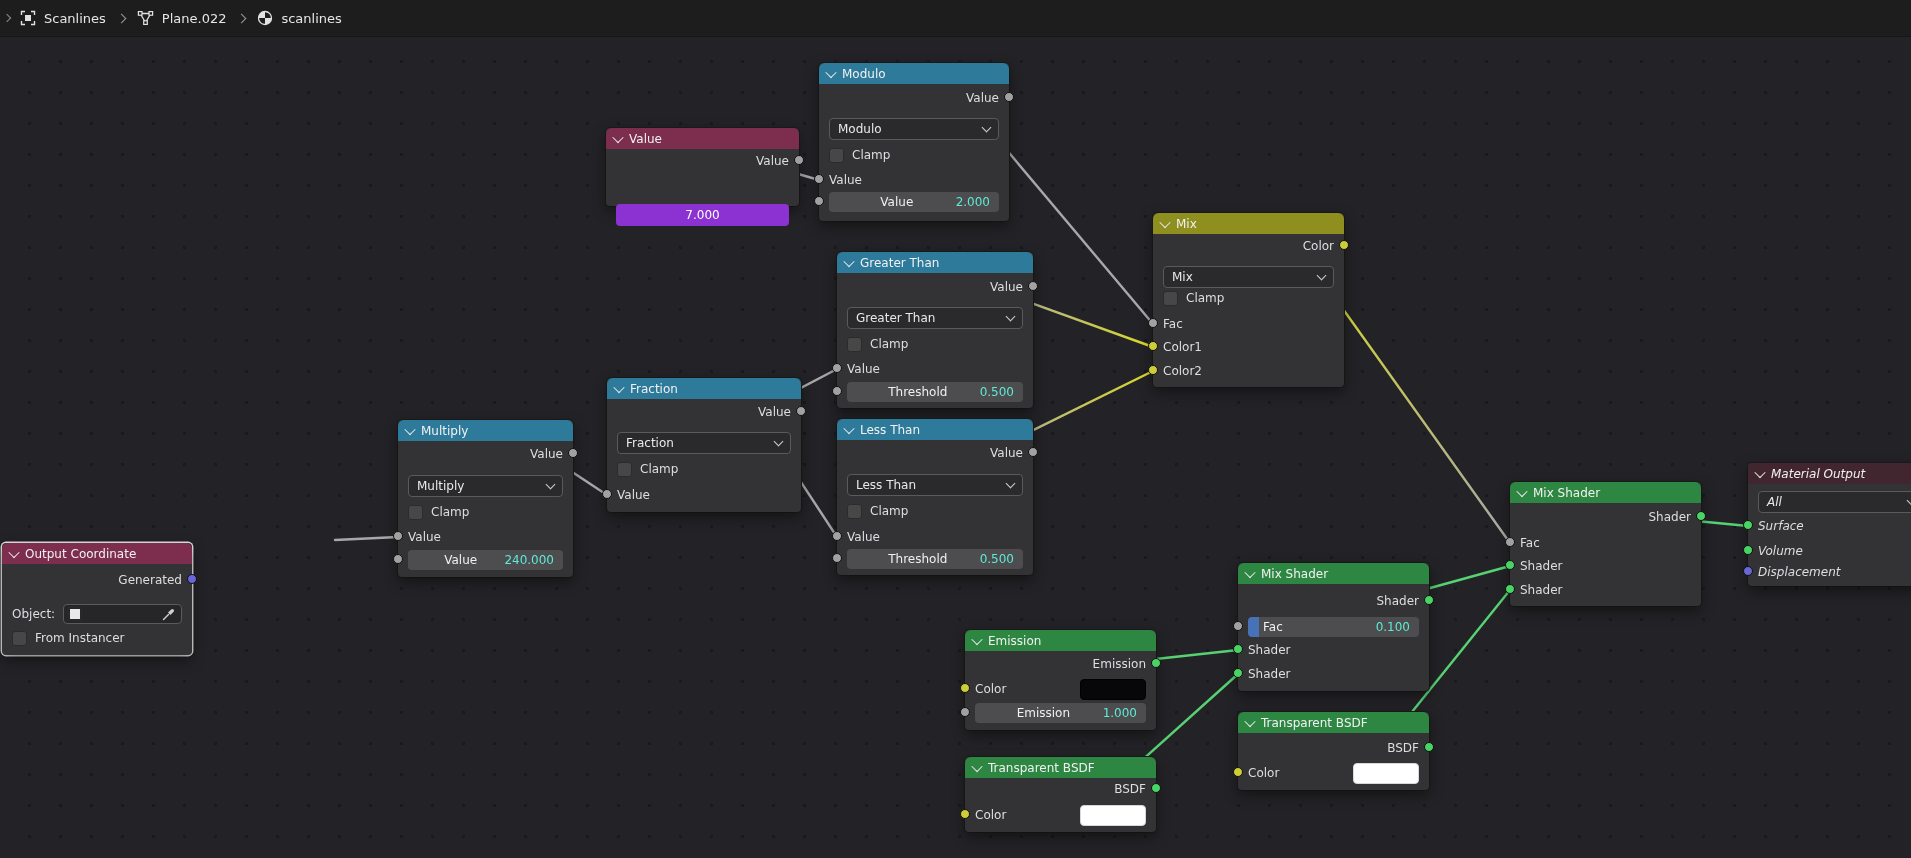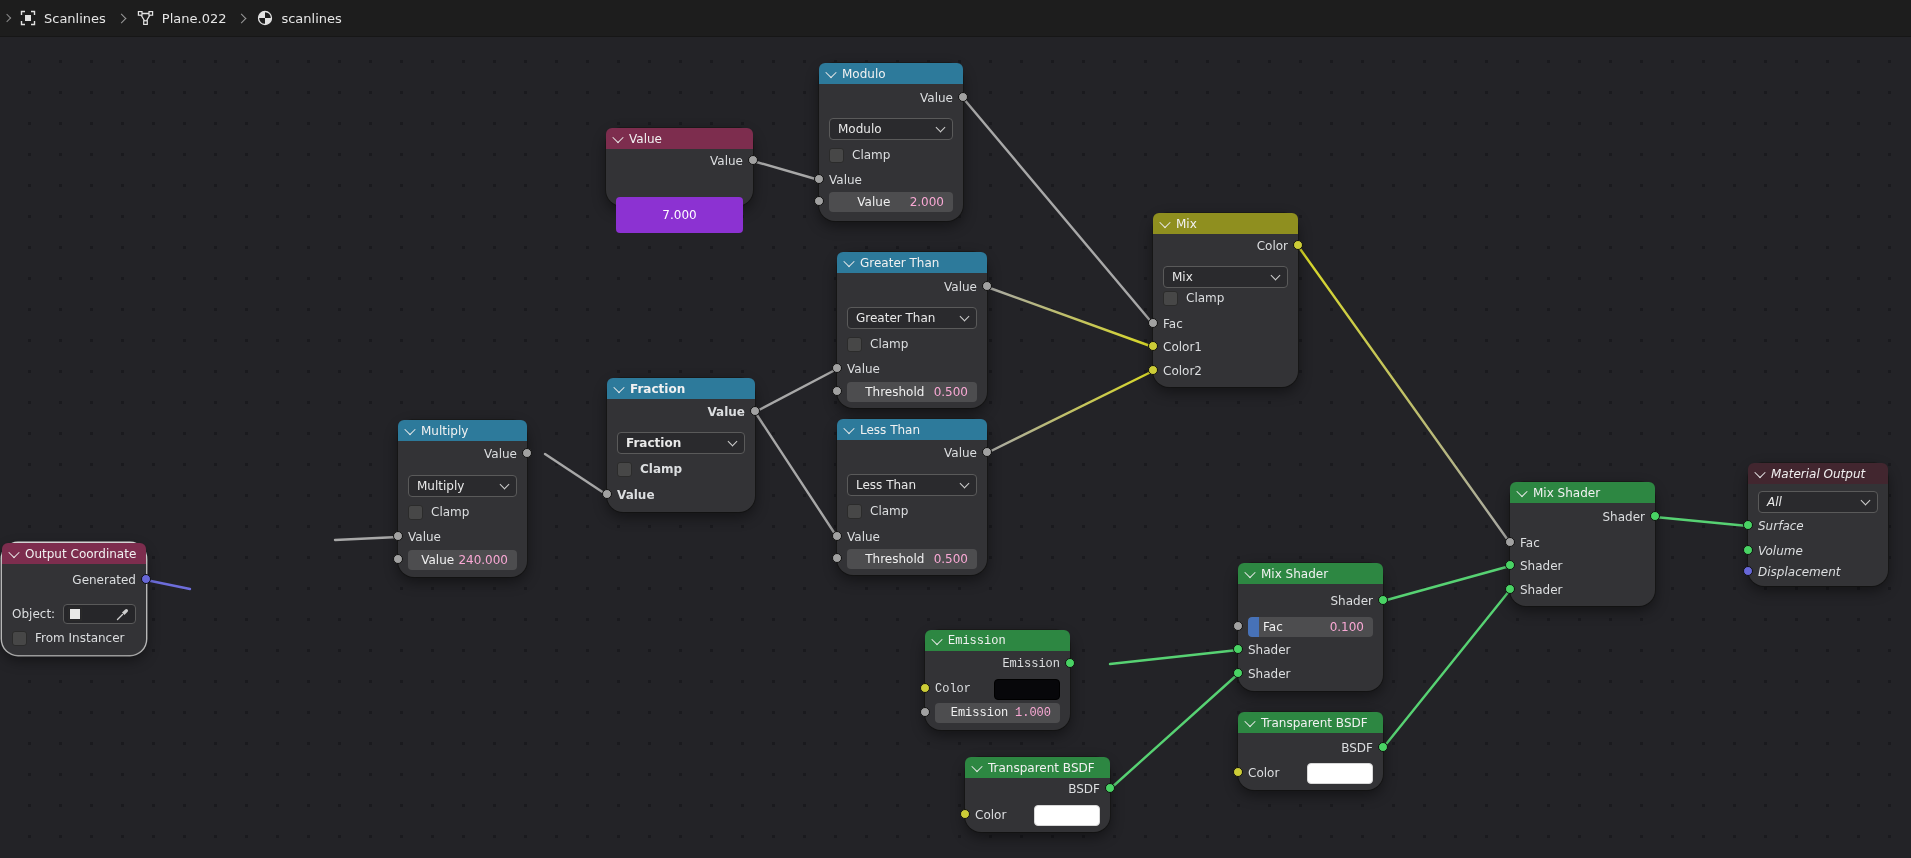--- a/index.html
+++ b/index.html
@@ -16,22 +16,22 @@
           transform:rotate(45deg);display:inline-block;margin:0 4px;}
   .chev-tiny{width:5px;height:5px;border-right:1.4px solid #8a8a8a;border-top:1.4px solid #8a8a8a;
           transform:rotate(45deg);display:inline-block;margin-right:2px;}
   .bc-icon{display:inline-block;}
   
   .canvas{position:absolute;left:0;top:37px;width:1911px;height:821px;background-color:#232327;
           background-image:radial-gradient(circle,#1a1a1e 1.6px,transparent 1.9px);
           background-size:31px 31px;background-position:14px 9px;}
   svg.links{position:absolute;left:0;top:0;width:1911px;height:858px;pointer-events:none;z-index:1;}
   
-  .node{position:absolute;background:#333336;border-radius:16px;z-index:2;
-        box-shadow:0 5px 14px rgba(0,0,0,.45), 0 0 0 1px #1c1c1c;}
+  .node{position:absolute;background:#333336;border-radius:4px;z-index:2;
+        box-shadow:0 5px 14px rgba(0,0,0,.45), 0 0 0 1px #1c1c1c;padding-left:46px;}
   .node.selected{box-shadow:0 5px 14px rgba(0,0,0,.45), 0 0 0 1.4px #e8e8e8;}
   .nhead{position:absolute;left:0;top:0;right:0;height:21px;border-radius:6px 6px 0 0;
          display:flex;align-items:center;padding-left:8px;gap:7px;color:#f1f1f1;}
   .h-blue{background:#2d7a9b;}
   .h-red{background:#7d2d4e;}
   .h-olive{background:#8f8f1f;}
   .h-green{background:#2d8742;}
   .h-darkred{background:#42262f;}
   .collapse{width:7px;height:7px;border-left:1.6px solid #e9e9e9;border-bottom:1.6px solid #e9e9e9;
             transform:rotate(-45deg) translate(1px,-1px);display:inline-block;}
@@ -47,23 +47,23 @@
   .dropdown{flex:1;height:20px;background:#2a2a2d;border:1px solid #5a5a5a;border-radius:4px;
             display:flex;align-items:center;padding:0 8px;color:#e9e9e9;cursor:pointer;}
   .dropdown .dd-label{flex:1;}
   .dd-arrow{width:6px;height:6px;border-left:1.5px solid #cfcfcf;border-bottom:1.5px solid #cfcfcf;
             transform:rotate(-45deg);display:inline-block;margin-top:-3px;}
   .chkbox{width:13px;height:13px;background:#474747;border:1px solid #2b2b2b;border-radius:3px;flex:0 0 auto;}
   .slider{flex:1;height:20px;background:#4d4d4f;border-radius:4px;display:flex;align-items:center;
           padding:0 9px;box-sizing:border-box;position:relative;overflow:hidden;}
   .slider .sl-label{flex:1;text-align:center;color:#f0f0f0;position:relative;z-index:1;}
   .slider .sl-label.left{text-align:left;}
-  .slider .sl-value{color:#f9a8d4;position:relative;z-index:1;}
+  .slider .sl-value{color:#5eead4;position:relative;z-index:1;}
   .fac-fill{position:absolute;left:0;top:0;bottom:0;width:11px;background:#4772b8;border-radius:4px 0 0 4px;}
-  .purple-field{flex:1;height:36px;background:#8c32d2;border-radius:4px;display:flex;align-items:center;
+  .purple-field{flex:1;height:22px;background:#8c32d2;border-radius:4px;display:flex;align-items:center;
                 justify-content:center;color:#ffffff;margin-top:48px;}
   .swatch{width:64px;height:19px;border-radius:4px;margin-left:auto;flex:0 0 auto;}
   .swatch.black{background:#07070a;border:1px solid #000;}
   .swatch.white{background:#ffffff;border:1px solid #d8d8d8;}
   .obj-field{flex:1;height:20px;background:#262629;border:1px solid #5a5a5a;border-radius:4px;
              display:flex;align-items:center;padding:0 6px;gap:6px;box-sizing:border-box;}
   .obj-sq{width:10px;height:10px;border:1.4px solid #e8e8e8;background:#e8e8e8;box-sizing:border-box;
           outline:1px solid #2a2a2a;outline-offset:1px;}
   .spacer{flex:1;}
 </style>
@@ -193,21 +193,21 @@
     </div>
     <div class="row" style="top:128px;">
       <span class="sock in s-gray"></span>
       <span class="slider">
         <span class="sl-label">Value</span>
         <span class="sl-value">240.000</span>
       </span>
     </div>
   </div>
 
-  <div class="node" style="left:607px;top:341px;width:148px;height:134px;font-weight:bold;">
+  <div class="node" style="left:607px;top:341px;width:148px;height:134px;">
     <div class="nhead h-blue">
       <span class="collapse"></span>
       <span>Fraction</span>
     </div>
     <div class="row out-row" style="top:22px;">
       <span class="lbl">Value</span>
       <span class="sock out s-gray"></span>
     </div>
     <div class="row" style="top:53px;">
       <span class="dropdown">
@@ -363,21 +363,21 @@
     <div class="row" style="top:122px;">
       <span class="sock in s-yellow"></span>
       <span class="lbl">Color1</span>
     </div>
     <div class="row" style="top:146px;">
       <span class="sock in s-yellow"></span>
       <span class="lbl">Color2</span>
     </div>
   </div>
 
-  <div class="node" style="left:925px;top:593px;width:145px;height:100px;font-family:Liberation Mono, monospace;">
+  <div class="node" style="left:965px;top:593px;width:145px;height:100px;">
     <div class="nhead h-green">
       <span class="collapse"></span>
       <span>Emission</span>
     </div>
     <div class="row out-row" style="top:22px;">
       <span class="lbl">Emission</span>
       <span class="sock out s-green"></span>
     </div>
     <div class="row" style="top:47px;">
       <span class="sock in s-yellow"></span>

